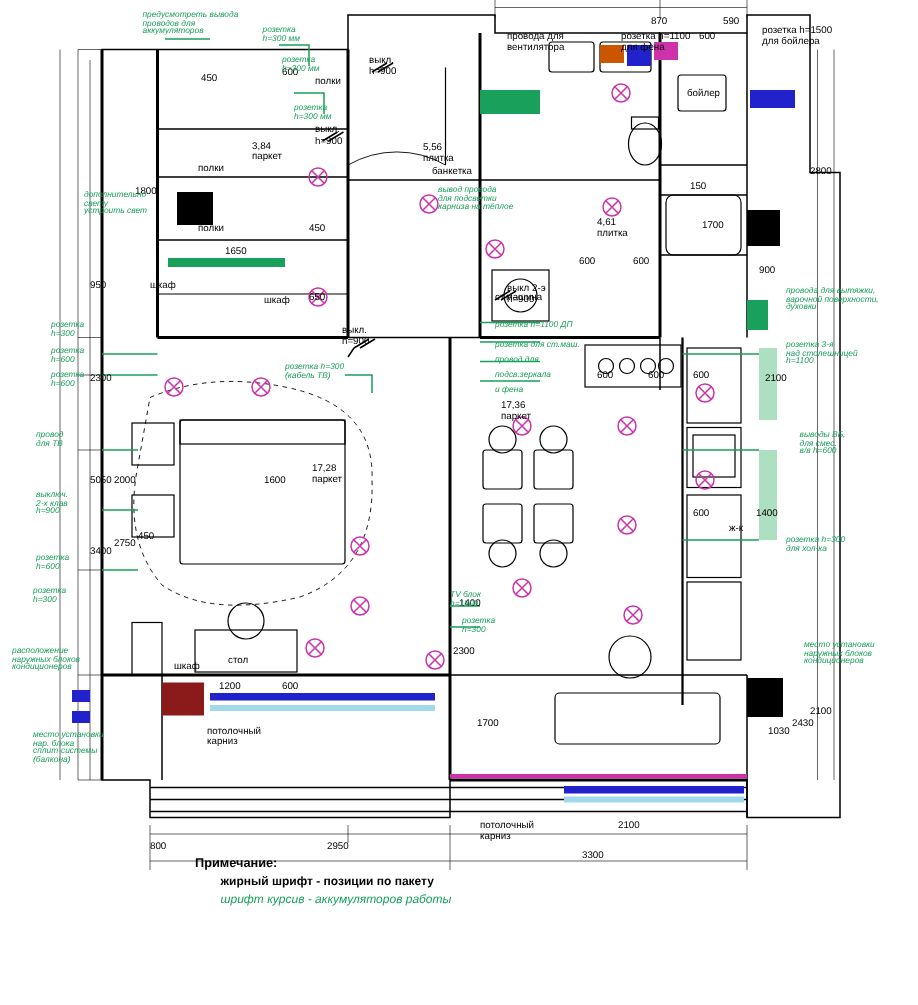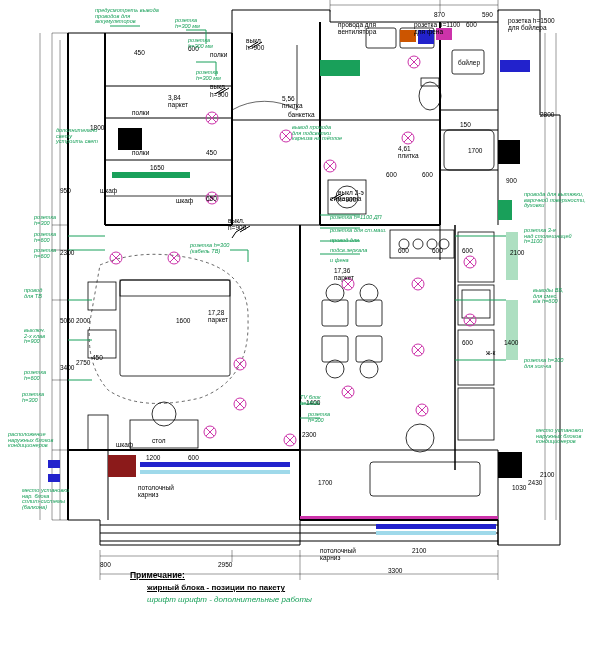--- a/index.html
+++ b/index.html
@@ -3,21 +3,21 @@
 <meta charset="utf-8">
 <style>
   html,body{margin:0;padding:0;background:#ffffff;}
   body{width:612px;height:670px;overflow:hidden;font-family:"Liberation Sans",sans-serif;}
   #sheet{position:relative;width:612px;height:670px;background:#fff;}
   .lay{position:absolute;left:0;top:0;width:612px;height:670px;}
   .t{position:absolute;white-space:pre;font-family:"Liberation Sans",sans-serif;line-height:1;}
   .blk{color:#000;}
   .grn{color:#19a05a;}
   .it{font-style:italic;}
-  .bd{font-weight:bold;text-decoration:underline;}
+  .bd{font-weight:bold;}
   .legend{position:absolute;left:130px;top:570px;width:360px;color:#000;font-size:8px;}
   .legend div{margin-bottom:3px;white-space:nowrap;}
   .lg-row{display:flex;align-items:center;gap:5px;}
   .sym{display:inline-block;width:12px;text-align:center;}
   .note-title{font-size:8.5px;margin-bottom:2px;}
 </style>
 </head>
 <body>
 
 <div id="sheet">
@@ -370,21 +370,21 @@
       <div class="t grn it" style="left: 330px; top: 228px; font-size: 5.6px;">розетка для ст.маш.</div>
       <div class="t grn it" style="left: 330px; top: 238px; font-size: 5.6px;">провод для</div>
       <div class="t grn it" style="left: 330px; top: 248px; font-size: 5.6px;">подсв.зеркала</div>
       <div class="t grn it" style="left: 330px; top: 258px; font-size: 5.6px;">и фена</div>
     </div>
 
   <div class="legend">
     <div class="note-title bd">Примечание:</div>
     <div class="lg-row">
         <span class="sym"></span>
-        <span class="bd">жирный блока - позиции по пакету</span>
+        <span class="bd">жирный шрифт - позиции по пакету</span>
       </div>
     <div class="lg-row">
         <span class="sym"></span>
-        <span class="grn it">шрифт шрифт - дополнительные работы</span>
+        <span class="grn it">шрифт курсив - аккумуляторов работы</span>
       </div>
   </div>
 
 </div>
 
 </body></html>

